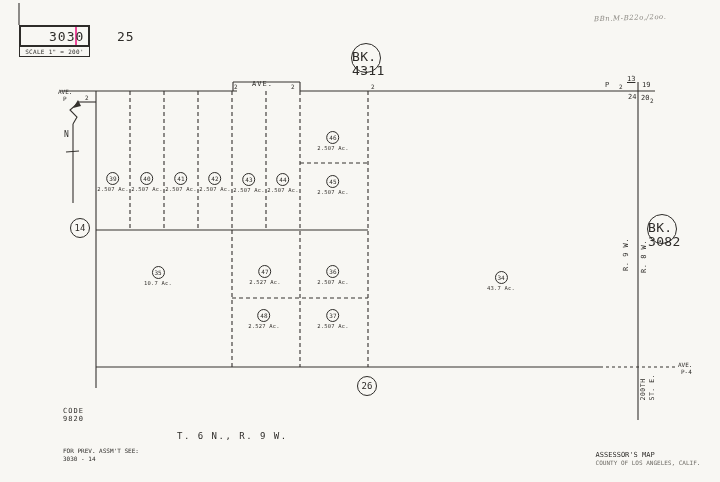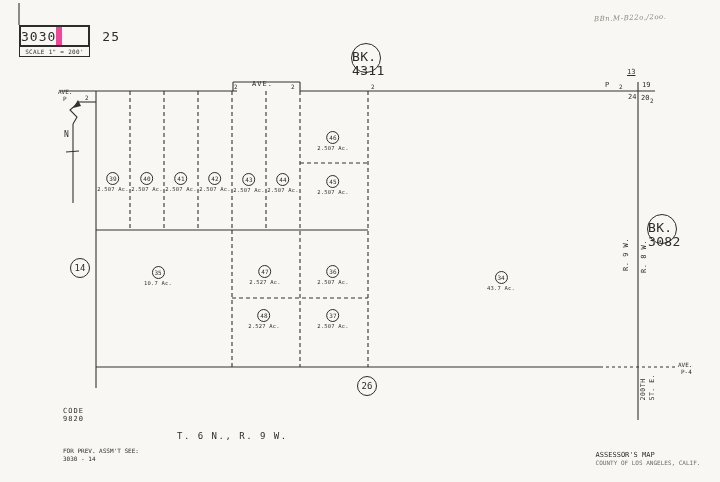--- a/index.html
+++ b/index.html
@@ -4,21 +4,21 @@
 <style>
   html,body{margin:0;padding:0;background:#e8e8e6;}
   #page{position:relative;width:720px;height:482px;background:#f8f7f3;overflow:hidden;
         font-family:"DejaVu Sans Mono",monospace;color:#2e2c29;}
   #page *{box-sizing:border-box;}
   .abs{position:absolute;white-space:nowrap;}
   svg{position:absolute;left:0;top:0;}
   
   .tb{position:absolute;left:19px;top:25px;width:71px;border:2px solid #2e2c29;display:flex;}
   .tb .cell{font-size:13px;letter-spacing:1px;text-align:center;padding:2px 0 1px;}
-  .tb .c1{width:56px;border-right:6px solid #ec4899;}
+  .tb .c1{width:56px;border-right:2px solid #ec4899;padding-left:28px;}
   .tb .c2{flex:1;padding-left:40px;}
   .scalebox{position:absolute;left:19px;top:47px;width:71px;border:1px solid #2e2c29;border-top:none;
             font-size:6px;text-align:center;padding:1px 0;letter-spacing:.3px;}
   
   .bkcirc{position:absolute;width:30px;height:30px;border:1.3px solid #2e2c29;border-radius:50%;
           text-align:left;font-size:13px;line-height:1.1;padding-top:6px;letter-spacing:.3px;}
   .seccirc{position:absolute;width:20px;height:20px;border:1.2px solid #2e2c29;border-radius:50%;
            text-align:center;font-size:9px;line-height:18px;}
   
   .parcel{position:absolute;transform:translate(-50%,-50%);text-align:center;}
@@ -80,21 +80,21 @@
 
   <div class="bkcirc" style="left:351px;top:43px;">
     <div>BK.</div>
     <div>4311</div>
   </div>
   <div class="bkcirc" style="left:647px;top:214px;">
     <div>BK.</div>
     <div>3082</div>
   </div>
 
-  <div class="seccirc" style="left:70px;top:218px;margin-top:40px;">14</div>
+  <div class="seccirc" style="left:70px;top:218px;">14</div>
   <div class="seccirc" style="left:357px;top:376px;">26</div>
 
   <div class="abs tiny" style="left:58px;top:88px;">
     <div>AVE.</div>
     <div style="margin-left:5px;">P</div>
   </div>
   <div class="abs small" style="left:252px;top:80px;letter-spacing:1px;">AVE.</div>
   <div class="abs tiny" style="left:678px;top:361px;">
     <div>AVE.</div>
     <div style="margin-left:3px;">P-4</div>
@@ -104,21 +104,21 @@
     <span class="vert" style="font-size:6.5px;">ST. E.</span>
   </div>
 
   <div class="abs" style="left:64px;top:130px;font-size:8px;">N</div>
 
   <span class="vert abs" style="left:622px;top:238px;">R. 9 W.</span>
   <span class="vert abs" style="left:640px;top:240px;">R. 8 W.</span>
 
   <span class="abs small" style="left:605px;top:81px;">P</span>
   <span class="abs tiny" style="left:619px;top:83px;">2</span>
-  <span class="abs small" style="left:627px;top:68px;text-decoration:underline;">13</span>
+  <span class="abs small" style="left:627px;top:75px;text-decoration:underline;">13</span>
   <span class="abs small" style="left:642px;top:81px;">19</span>
   <span class="abs small" style="left:628px;top:93px;">24</span>
   <span class="abs small" style="left:641px;top:94px;">20</span>
   <span class="abs tiny" style="left:650px;top:97px;">2</span>
 
   <div class="abs small" style="left:63px;top:395px;letter-spacing:1px;margin-top:12px;">
     <div>CODE</div>
     <div>9820</div>
   </div>
   <div class="abs" style="left:148px;top:431px;font-size:9px;letter-spacing:1.5px;margin-left:29px;">T. 6 N., R. 9 W.</div>

